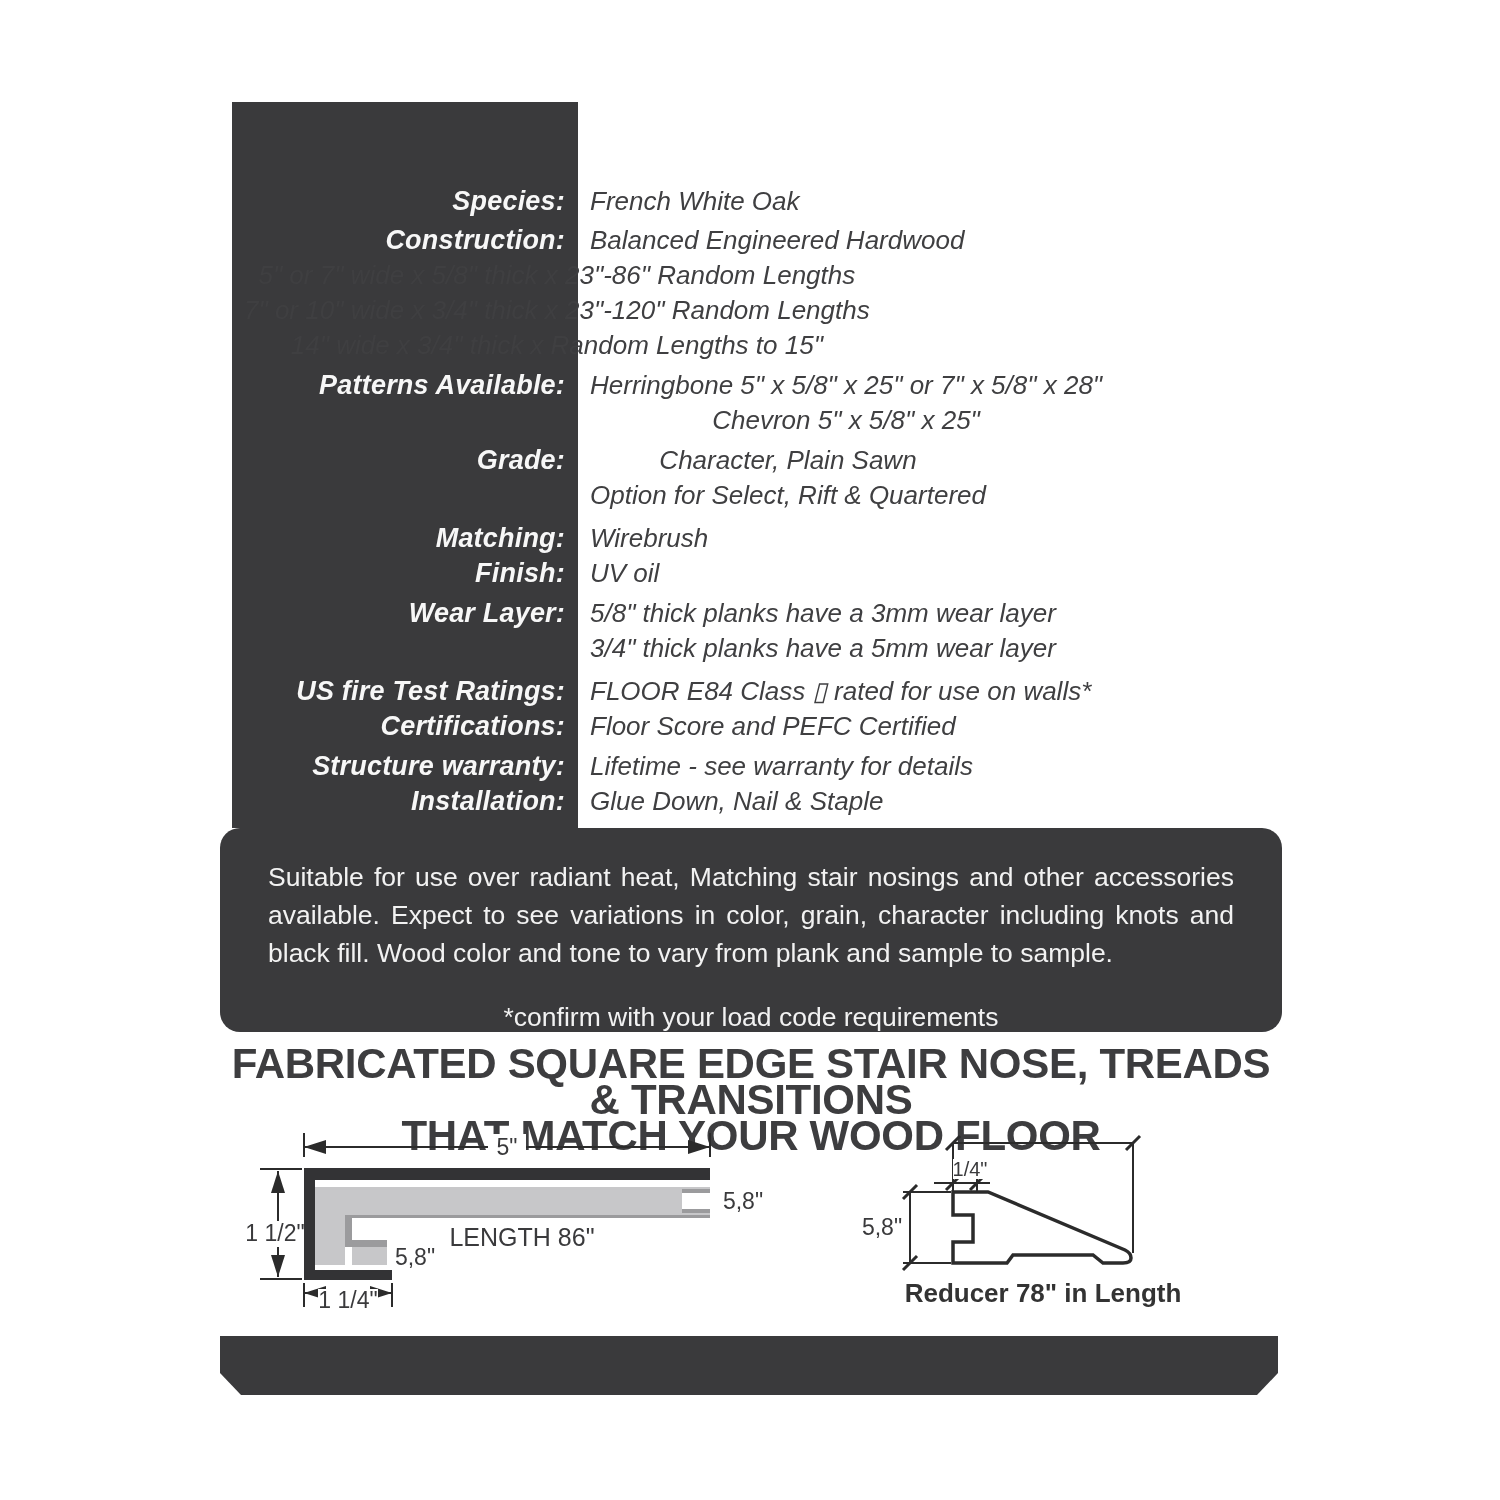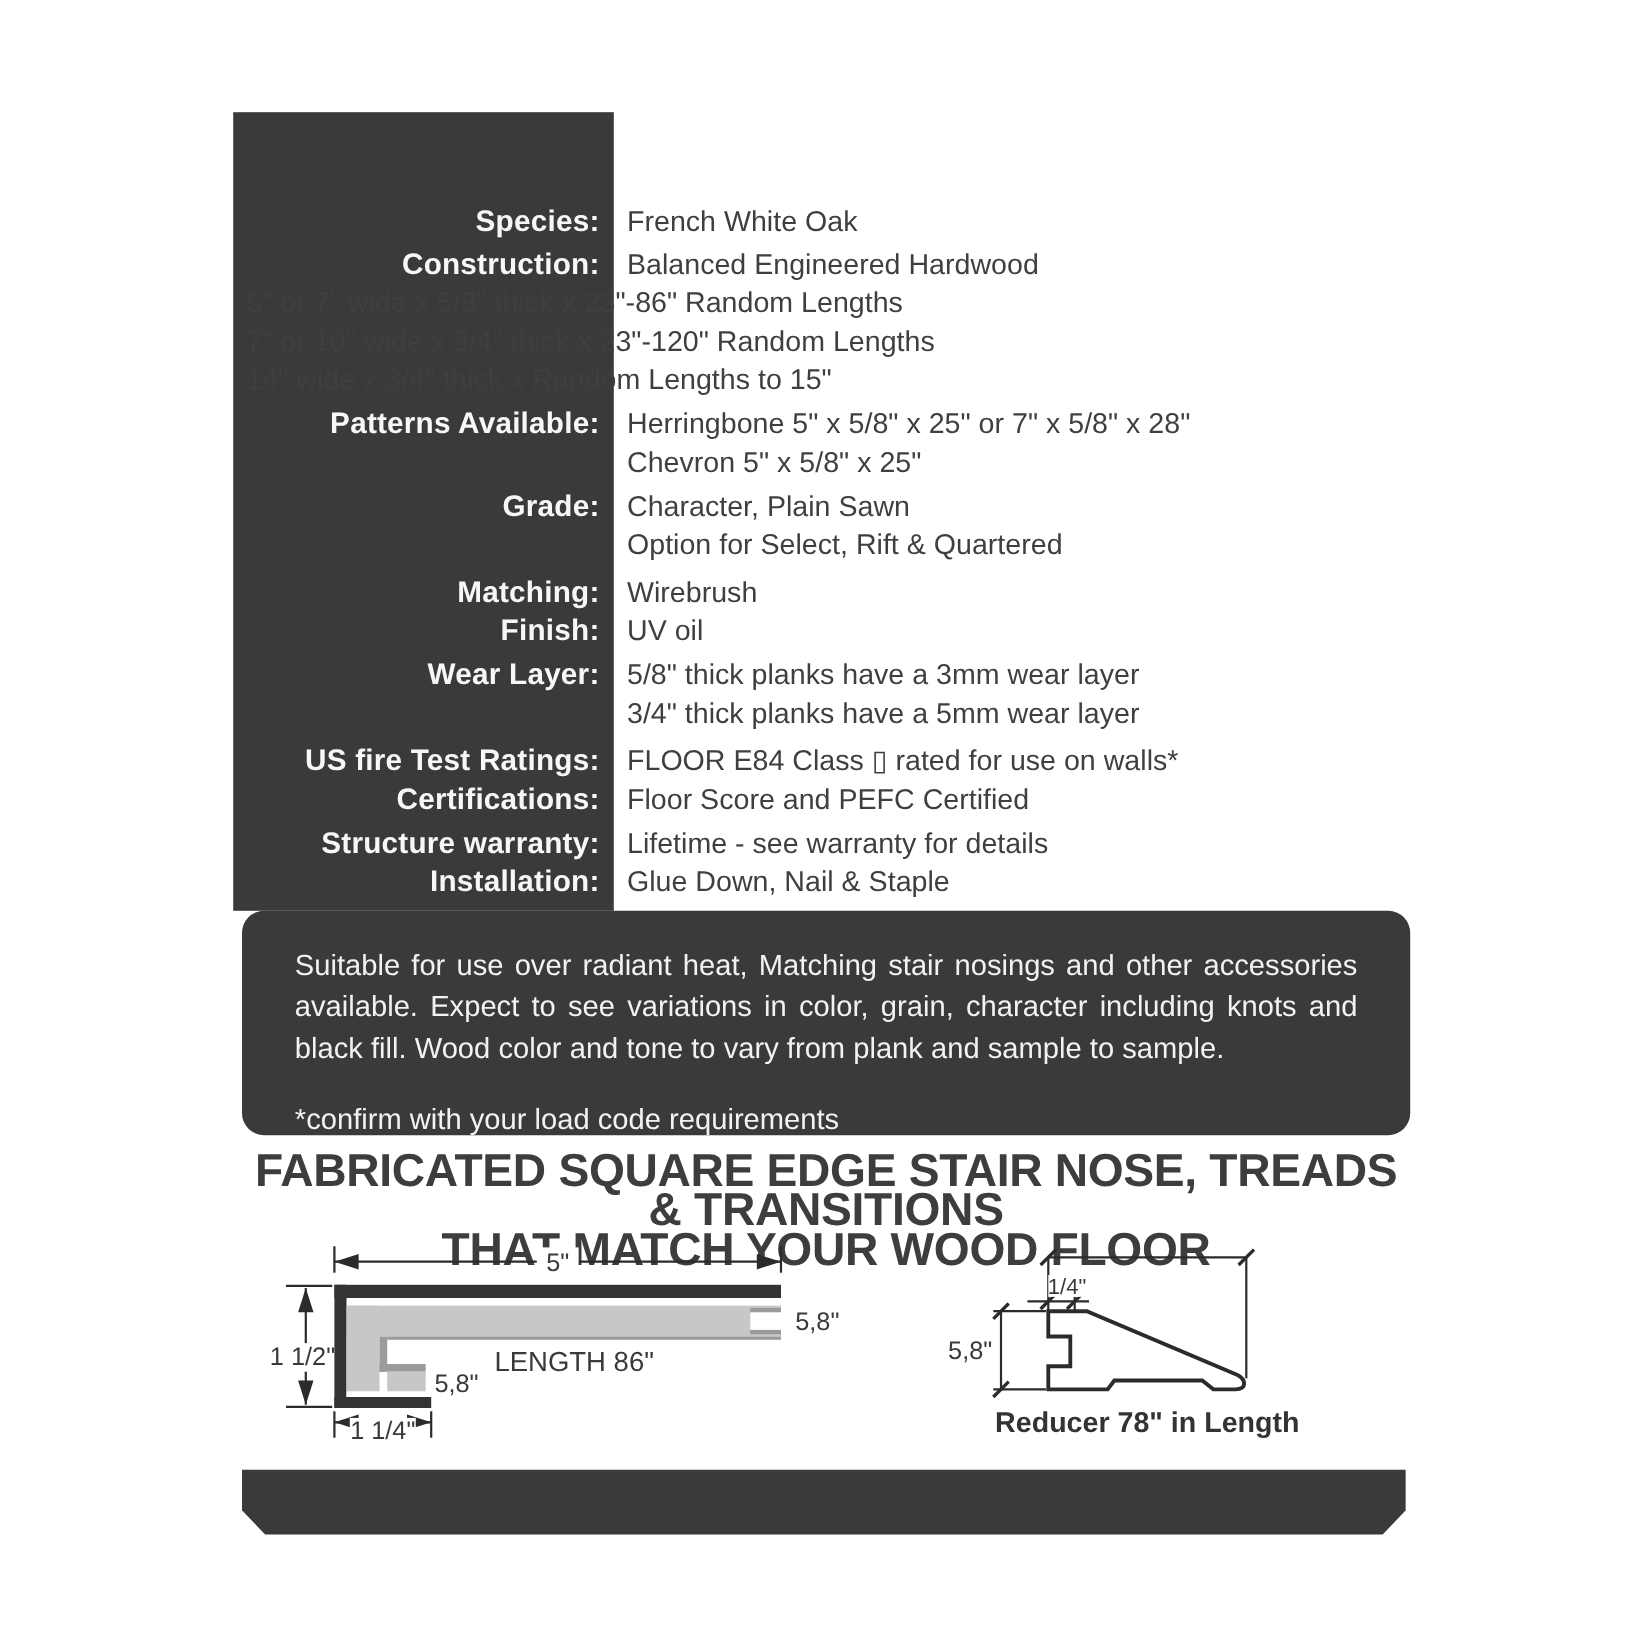--- a/index.html
+++ b/index.html
@@ -8,38 +8,38 @@
     --ink:#3f3f41;
     --lightgray:#c7c7c9;
     --midgray:#9b9b9d;
   }
   html,body{margin:0;padding:0;background:#fff;}
   .sheet{
     position:relative;width:1500px;height:1500px;background:#ffffff;
     font-family:"Liberation Sans", sans-serif;overflow:hidden;
   }
   
-  .spec-area{position:absolute;left:212px;top:102px;width:1062px;height:726px;}
+  .spec-area{position:absolute;left:232px;top:102px;width:1062px;height:726px;font-style:italic;}
   .spec-colbg{position:absolute;left:0;top:0;width:346px;height:726px;background:var(--dark);}
   .spec-rows{position:relative;padding-top:82px;}
   .spec-row{display:flex;line-height:35px;}
   .gap4{margin-top:4px;} .gap5{margin-top:5px;} .gap8{margin-top:8px;}
   .spec-label{
     width:346px;box-sizing:border-box;padding-right:13px;text-align:right;
     color:#f7f7f7;font-weight:bold;font-size:27px;letter-spacing:.2px;
   }
-  .spec-value{padding-left:12px;color:var(--ink);font-size:26px;white-space:nowrap;}
+  .spec-value{padding-left:12px;color:var(--ink);font-size:26px;white-space:nowrap;text-align:center;}
   
   .notes{
     position:absolute;left:220px;top:828px;width:1062px;height:204px;background:var(--dark);
     box-sizing:border-box;padding:30px 48px 0 48px;color:#f2f2f2;border-radius:20px;
   }
   .notes p{margin:0;font-size:26.5px;line-height:38px;}
   .notes .p1{text-align:justify;}
-  .notes .p2{margin-top:26px;}
+  .notes .p2{margin-top:26px;text-align:center;}
   
   .section-title{
     position:absolute;left:220px;top:1046px;width:1062px;text-align:center;
     color:#3d3d3f;font-weight:bold;font-size:42px;line-height:36px;letter-spacing:-0.3px;
   }
   
   .diagram-svg{position:absolute;left:220px;top:1125px;}
   .dim-line{stroke:#2b2b2b;stroke-width:2;fill:none;}
   .profile-line{stroke:#2b2b2b;stroke-width:3.5;fill:none;}
   .tick{stroke:#2b2b2b;stroke-width:3;}

